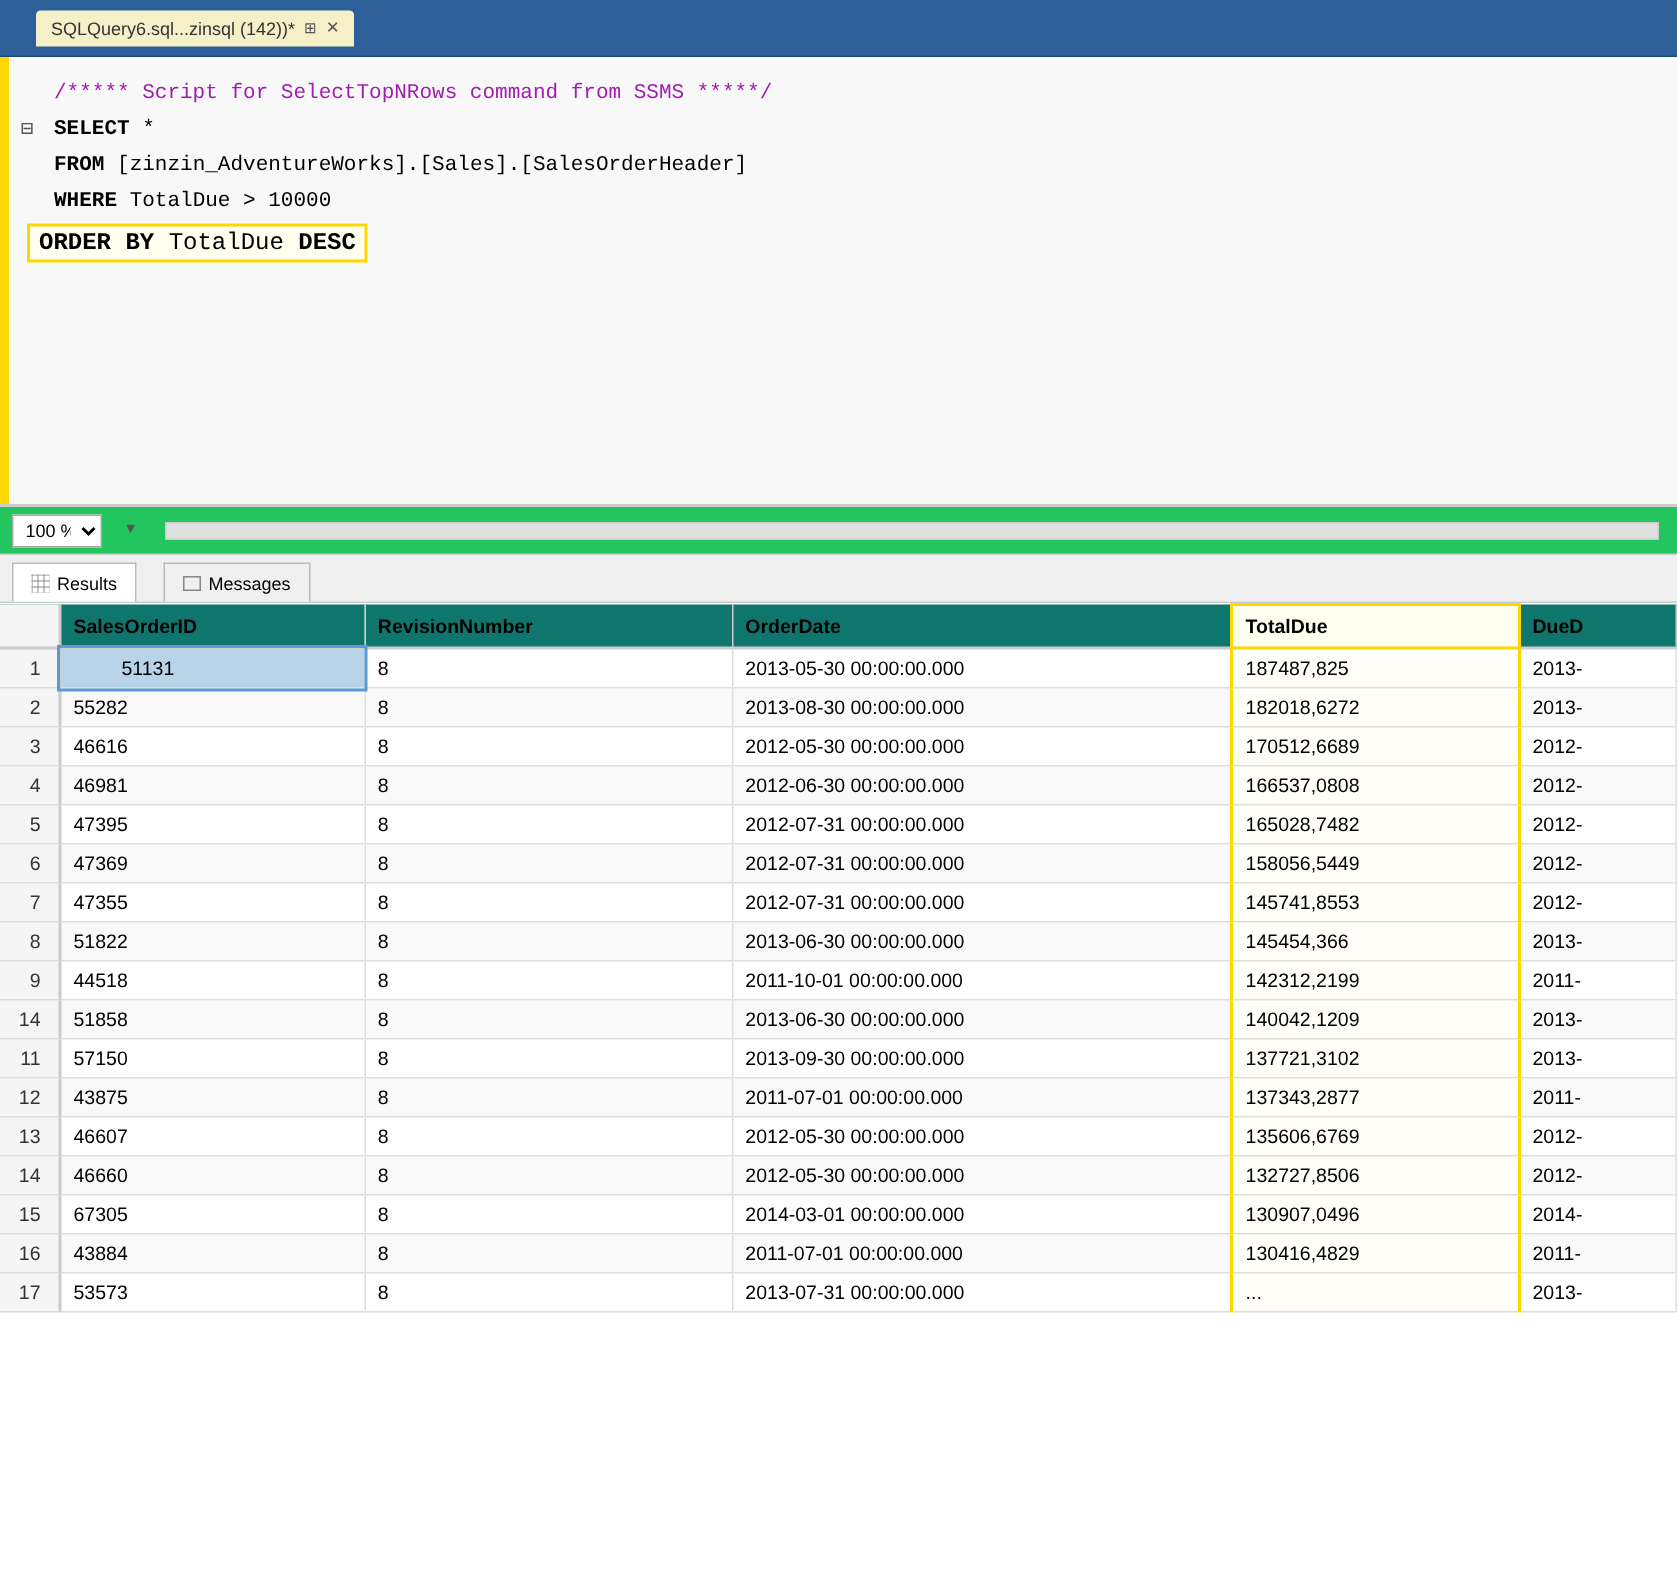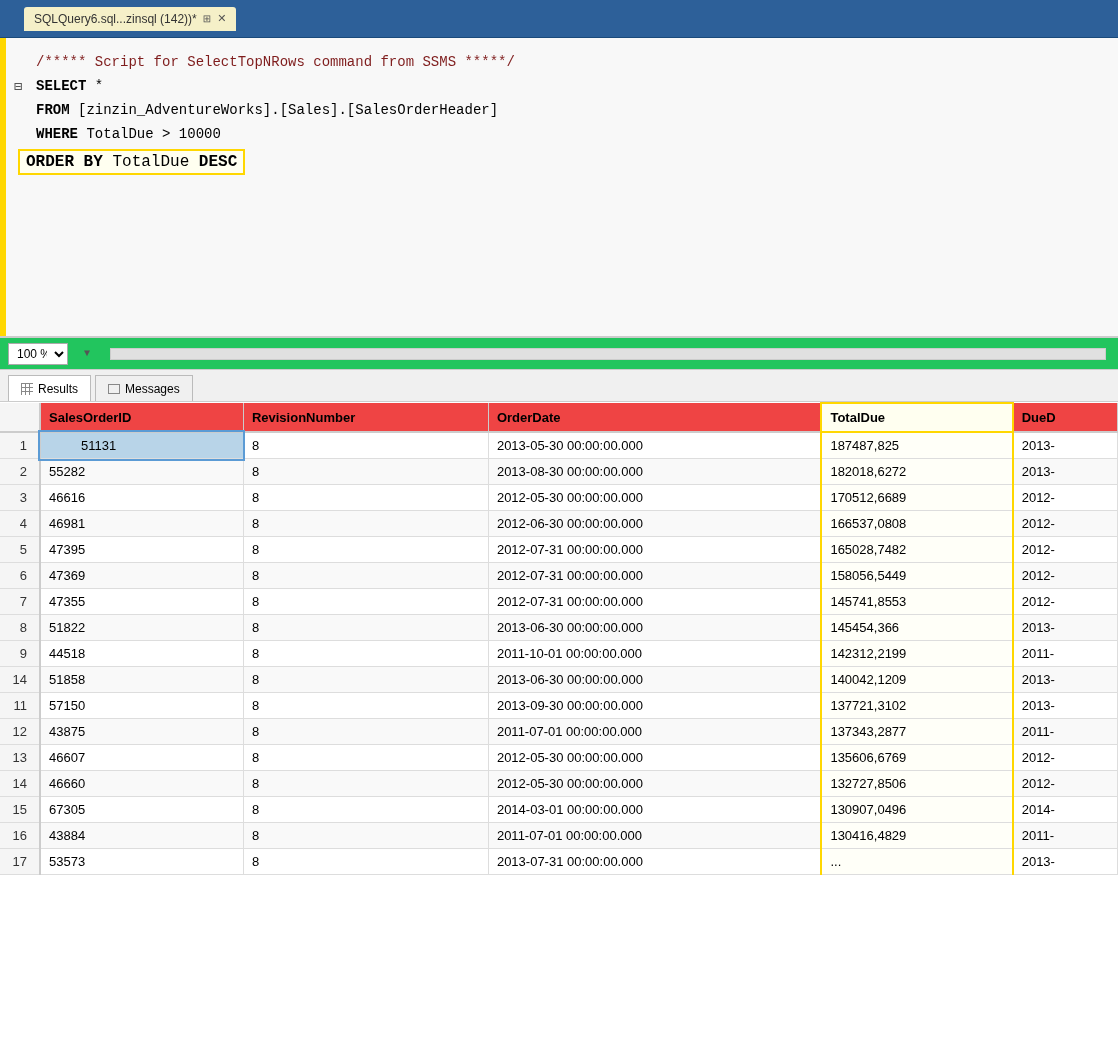--- a/index.html
+++ b/index.html
@@ -72,21 +72,21 @@
       color: #555;
       font-size: 14px;
     }
 
     .code-text {
       font-size: 14px;
       font-family: 'Consolas', 'Courier New', monospace;
       padding-left: 8px;
     }
 
-    .comment { color: #7f1d1d; }
+    .comment { color: #a21caf; }
     .keyword-blue { color: #000000; font-weight: bold; }
     .text-black { color: #000; }
 
     
     .highlighted-line {
       background: #fffff0;
       border: 2px solid #ffd700;
       margin: 2px 4px;
       padding: 2px 6px;
       display: inline-block;
@@ -123,21 +123,21 @@
     }
 
     
     .results-tabs {
       background: #f0f0f0;
       height: 32px;
       display: flex;
       align-items: flex-end;
       padding: 0 8px;
       border-bottom: 1px solid #ccc;
-      gap: 4px;
+      gap: 18px;
     }
     .result-tab {
       background: #f0f0f0;
       border: 1px solid #bbb;
       border-bottom: none;
       padding: 4px 12px;
       font-family: Arial, sans-serif;
       font-size: 12px;
       display: flex;
       align-items: center;
@@ -169,21 +169,21 @@
       overflow: hidden;
       flex: 1;
     }
     table {
       border-collapse: collapse;
       width: 100%;
       font-family: Arial, sans-serif;
       font-size: 13px;
     }
     thead tr {
-      background: #ef4444;
+      background: #0f766e;
       border-bottom: 2px solid #ccc;
     }
     thead th {
       text-align: left;
       padding: 6px 8px;
       border-right: 1px solid #ccc;
       font-weight: bold;
       color: #000;
       white-space: nowrap;
     }

